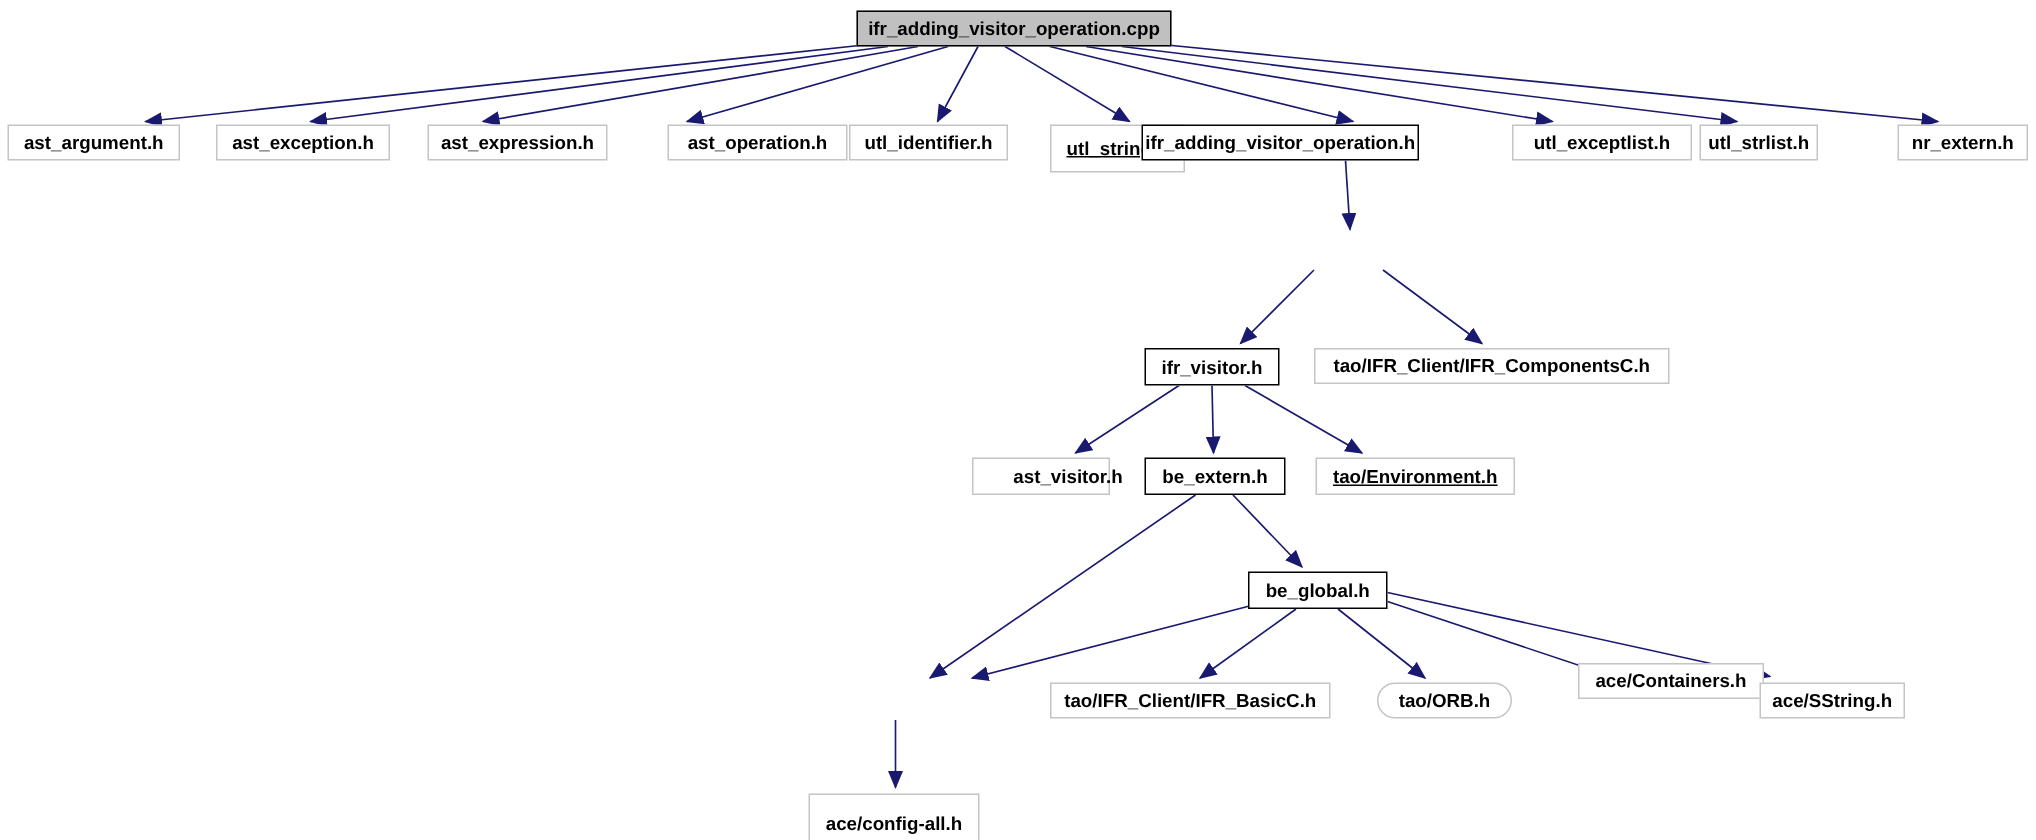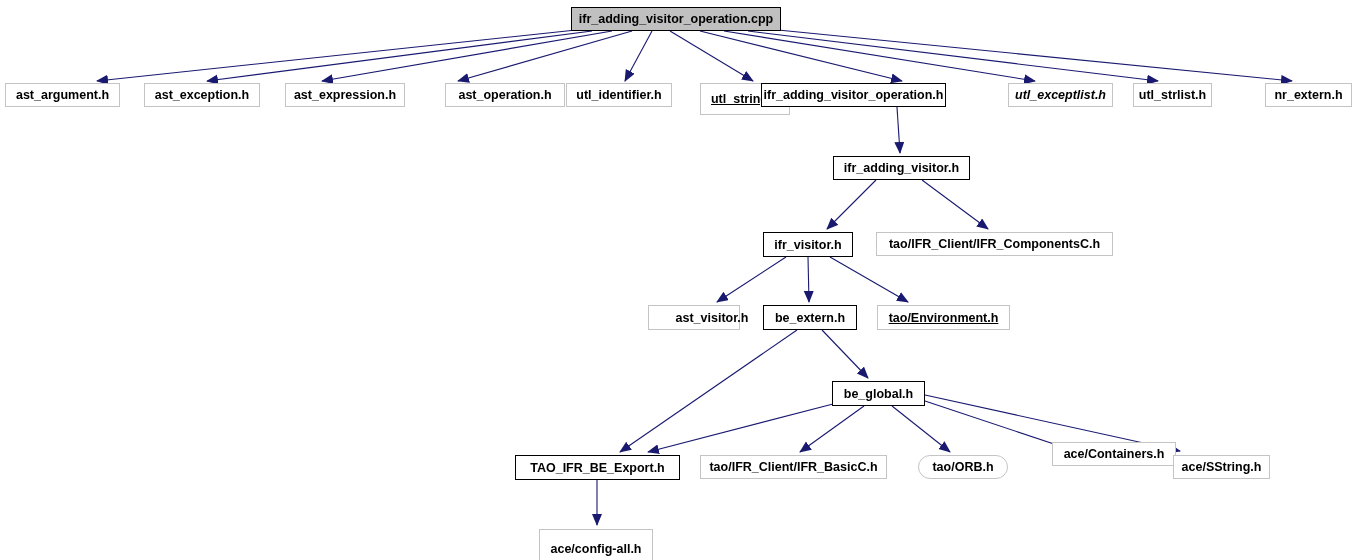--- a/index.html
+++ b/index.html
@@ -73,41 +73,39 @@
   <div class="node" style="left:285px;top:83px;width:120px;height:24px;">ast_expression.h</div>
 
   <div class="node" style="left:427px;top:83px;width:120px;height:24px;margin-left:18px;">ast_operation.h</div>
 
   <div class="node" style="left:566px;top:83px;width:106px;height:24px;">utl_identifier.h</div>
 
   <div class="node" style="left:700px;top:83px;width:90px;height:32px;text-decoration:underline;">utl_string.h</div>
 
   <div class="node main" style="left:761px;top:83px;width:185px;height:24px;">ifr_adding_visitor_operation.h</div>
 
-  <div class="node" style="left:1008px;top:83px;width:105px;height:24px;font-style:italic;">utl_exceptlist.h</div>
+  <div class="node" style="left:1008px;top:83px;width:120px;height:24px;">utl_exceptlist.h</div>
 
   <div class="node" style="left:1133px;top:83px;width:79px;height:24px;">utl_strlist.h</div>
 
   <div class="node" style="left:1265px;top:83px;width:87px;height:24px;">nr_extern.h</div>
 
-  <div class="node main" style="left:833px;top:156px;width:137px;height:24px;">ifr_adding_visitor.h</div>
 
   <div class="node main" style="left:763px;top:232px;width:90px;height:25px;">ifr_visitor.h</div>
 
   <div class="node" style="left:876px;top:232px;width:237px;height:24px;">tao/IFR_Client/IFR_ComponentsC.h</div>
 
   <div class="node" style="left:648px;top:305px;width:92px;height:25px;padding-left:36px;">ast_visitor.h</div>
 
   <div class="node main" style="left:763px;top:305px;width:94px;height:25px;">be_extern.h</div>
 
   <div class="node" style="left:877px;top:305px;width:133px;height:25px;text-decoration:underline;">tao/Environment.h</div>
 
   <div class="node main" style="left:832px;top:381px;width:93px;height:25px;">be_global.h</div>
 
-  <div class="node main" style="left:515px;top:455px;width:165px;height:25px;">TAO_IFR_BE_Export.h</div>
 
   <div class="node" style="left:700px;top:455px;width:187px;height:24px;">tao/IFR_Client/IFR_BasicC.h</div>
 
   <div class="node" style="left:918px;top:455px;width:90px;height:24px;border-radius:12px;">tao/ORB.h</div>
 
   <div class="node" style="left:1028px;top:442px;width:124px;height:24px;margin-left:24px;">ace/Containers.h</div>
 
   <div class="node" style="left:1173px;top:455px;width:97px;height:24px;">ace/SString.h</div>
 
   <div class="node" style="left:539px;top:529px;width:114px;height:40px;">ace/config-all.h</div>

